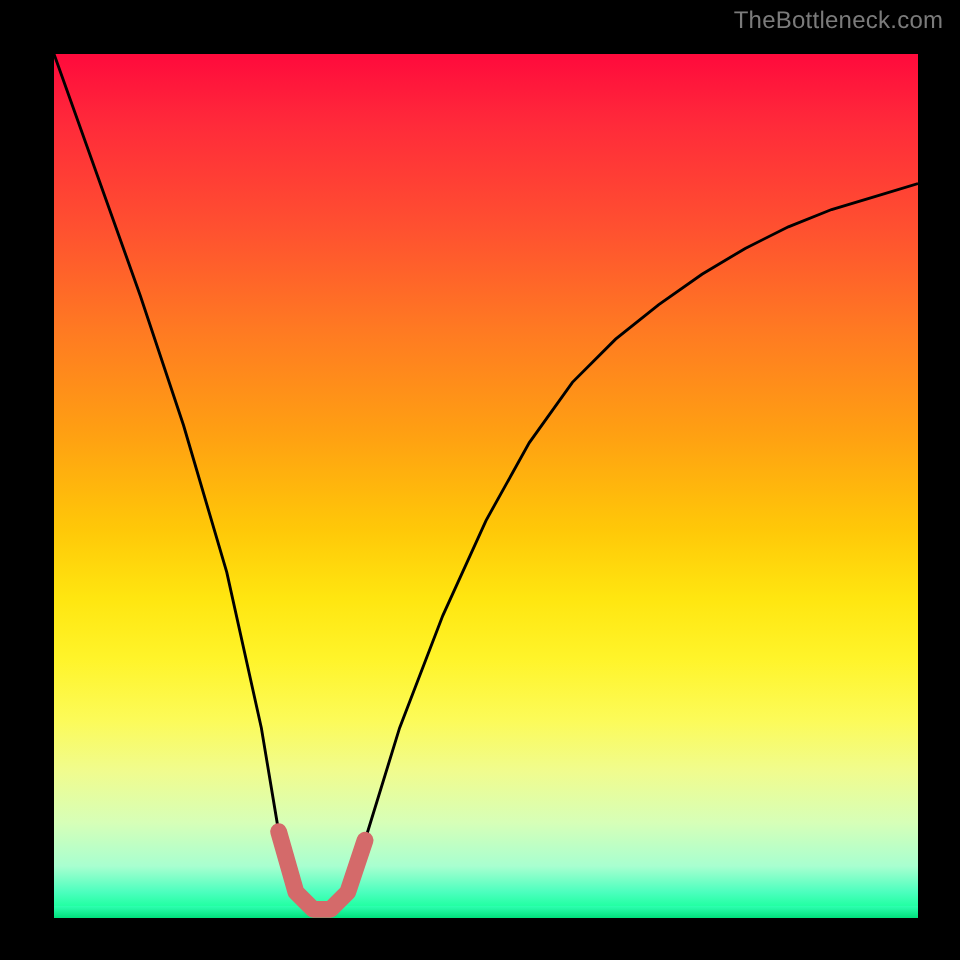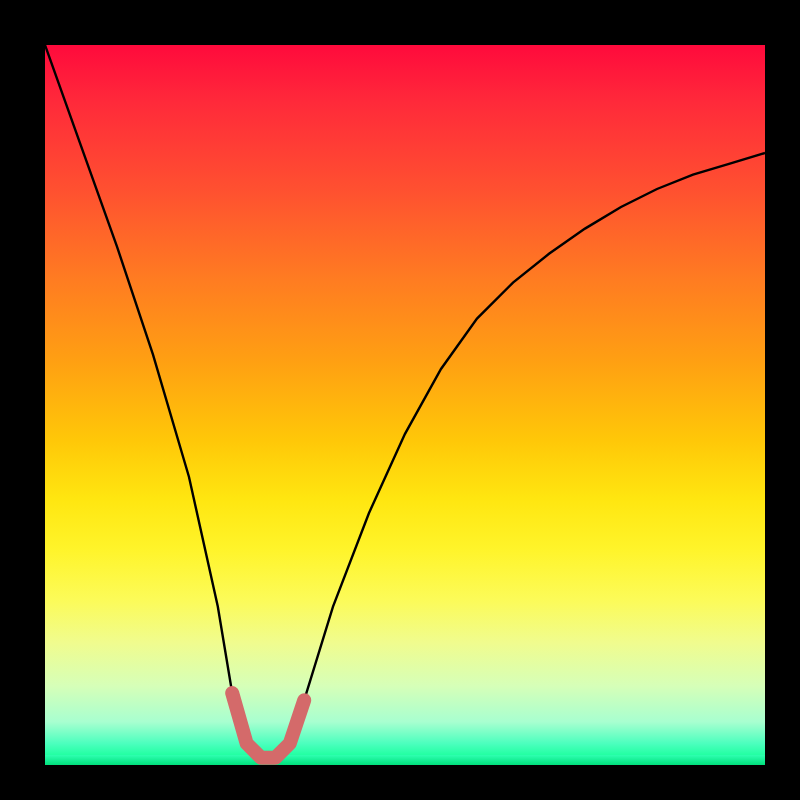--- a/index.html
+++ b/index.html
@@ -65,20 +65,21 @@
     color: #7b7b7b;
     font-size: 20px;
     letter-spacing: 0.2px;
   }
 </style>
 </head>
 <body>
 
 <div class="frame">
 
+  <div class="watermark">TheBottleneck.com</div>
 
   <div class="plot-area">
     <div class="gradient-bg"></div>
     <div class="green-band"></div>
 
     <svg class="curves" viewBox="0 0 720 720" preserveAspectRatio="none">
       <g>
         <path id="main-curve" d="M0.00 0.00 L36.00 100.80 L72.00 201.60 L108.00 309.60 L144.00 432.00 L172.80 561.60 L187.20 648.00 L201.60 698.40 L216.00 712.80 L230.40 712.80 L244.80 698.40 L259.20 655.20 L288.00 561.60 L324.00 468.00 L360.00 388.80 L396.00 324.00 L432.00 273.60 L468.00 237.60 L504.00 208.80 L540.00 183.60 L576.00 162.00 L612.00 144.00 L648.00 129.60 L684.00 118.80 L720.00 108.00" fill="none" stroke="#000" stroke-width="2.4"></path>
       </g>
       <g>

